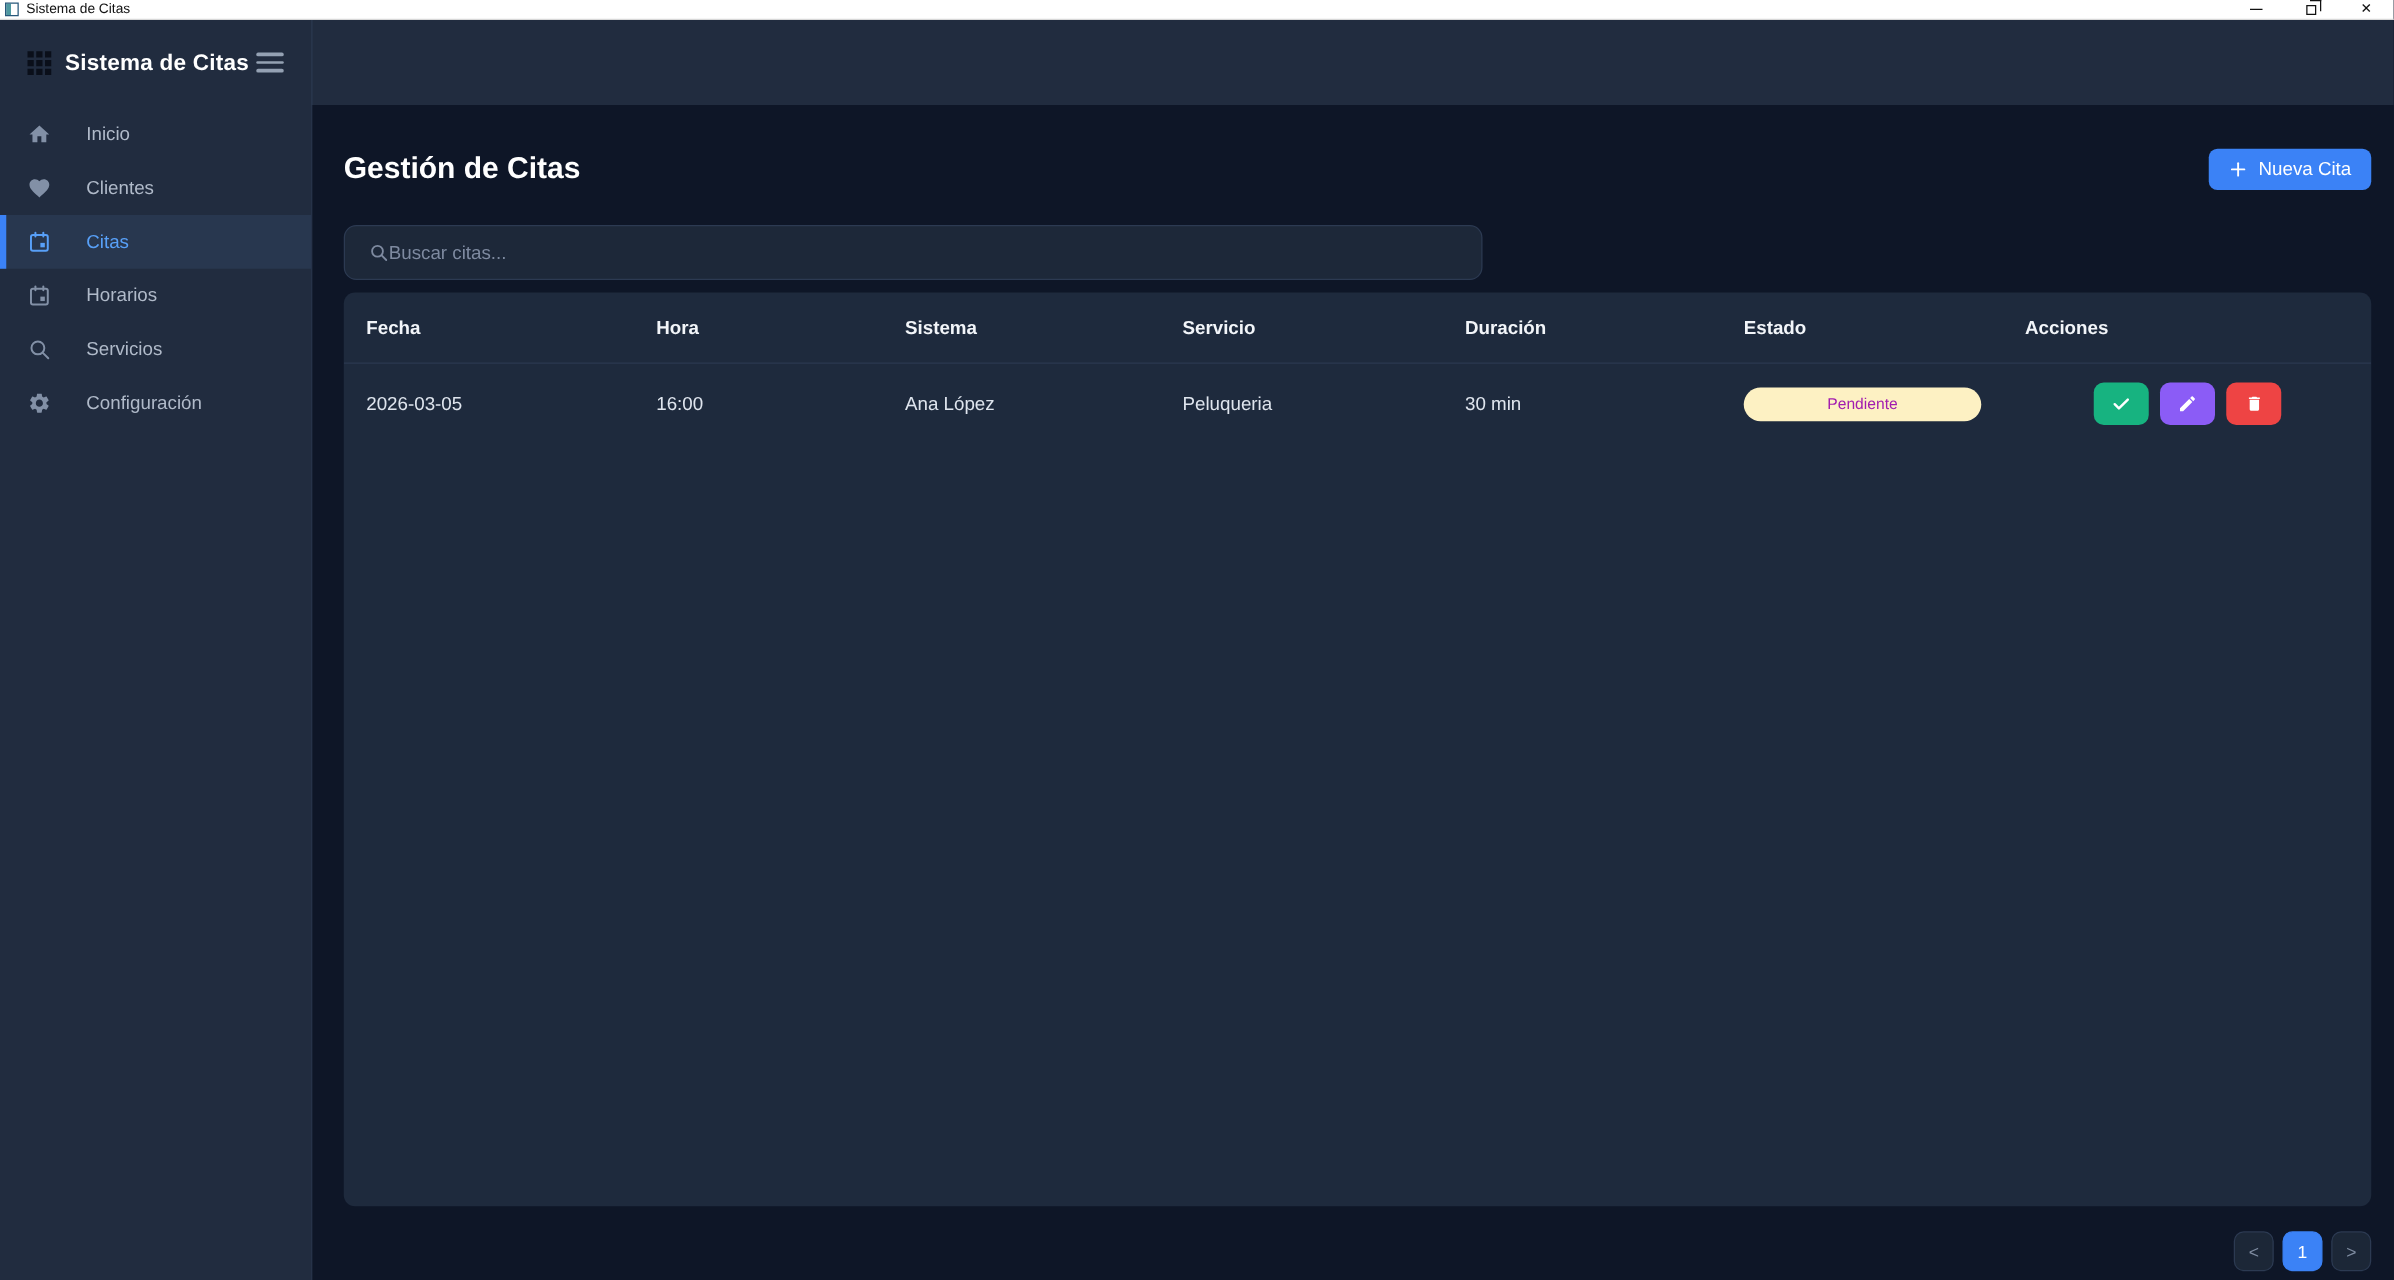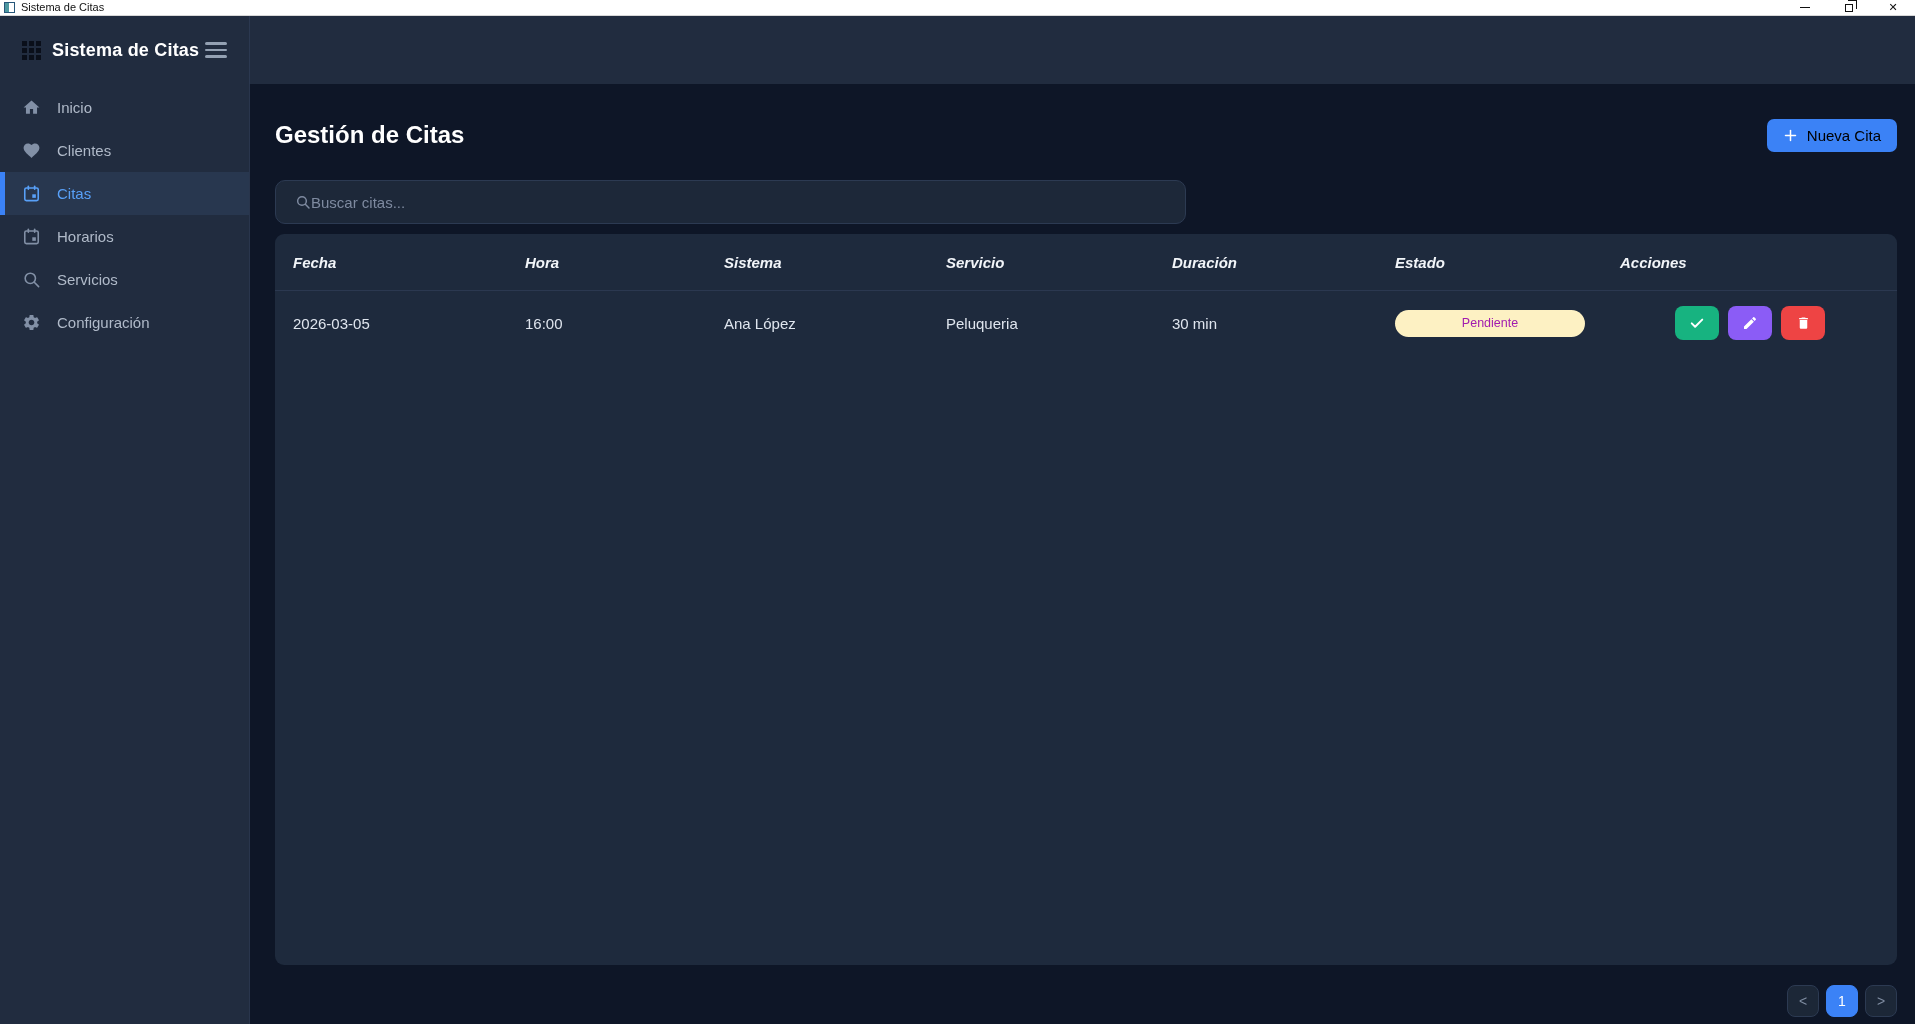--- a/index.html
+++ b/index.html
@@ -32,42 +32,42 @@
   .user-block { text-align:right; line-height:1.25; cursor:default; }
   .user-name { font-size:14px; color:#e8edf4; }
   .user-role { font-size:12px; color:#8b98ab; }
   .avatar { width:38px; height:38px; border-radius:50%; background:#dceafb; color:#3b6ef0;
     font-size:16px; font-weight:bold; display:flex; align-items:center; justify-content:center;
     margin:0 29px 0 12px; cursor:pointer; }
 
   
   .bodywrap { display:flex; height:940px; }
   .sidebar { width:250px; background:#212c3f; border-right:1px solid #29354c; padding-top:2px; }
-  .nav-item { height:43px; display:flex; align-items:center; gap:16px; padding-left:17px;
+  .nav-item { height:43px; display:flex; align-items:center; gap:28px; padding-left:17px;
     border-left:5px solid transparent; font-size:15px; color:#b0bac9; cursor:pointer; }
   .nav-item svg { color:#8290a6; flex:0 0 auto; }
   .nav-item.active { background:#28374f; border-left-color:#3b82f6; color:#58a0f8; }
   .nav-item.active svg { color:#58a0f8; }
 
   .main { flex:1; background:#0e1627; padding:34px 18px 0 25px; }
 
   .main-top { display:flex; align-items:center; justify-content:space-between; height:34px; }
   .page-title { font-size:24px; font-weight:bold; color:#ffffff; }
   .btn-new { height:33px; padding:0 16px; background:#3b82f6; border:none; border-radius:7px;
-    color:#000000; font-size:15px; font-family:inherit; display:flex; align-items:center; gap:9px; cursor:pointer; }
+    color:#ffffff; font-size:15px; font-family:inherit; display:flex; align-items:center; gap:9px; cursor:pointer; }
 
   .search-wrap { margin-top:28px; width:911px; height:44px; background:#1d2839; border:1px solid #2c3a52;
     border-radius:10px; display:flex; align-items:center; padding-left:19px; }
   .search-wrap input { flex:1; background:transparent; border:none; outline:none; color:#cbd5e1;
     font-size:15px; font-family:inherit; height:100%; }
   .search-wrap input::placeholder { color:#7e8aa0; }
 
   .panel { margin-top:10px; width:1622px; height:731px; background:#1e2a3d; border-radius:9px; overflow:hidden; }
   .tgrid { display:grid; grid-template-columns:232px 199px 222px 226px 223px 225px 1fr; align-items:center; }
-  .thead { height:57px; border-bottom:1px solid #2b3850;font-style:italic; }
+  .thead { height:57px; border-bottom:1px solid #2b3850; }
   .th { padding-left:18px; font-size:15px; font-weight:bold; color:#f2f5f9; }
   .trow { height:64px; }
   .td { padding-left:18px; font-size:15px; color:#dfe5ee; }
 
   .badge { display:inline-block; width:190px; height:27px; line-height:27px; text-align:center;
     background:#fdf1c3; color:#a21caf; border-radius:14px; font-size:12.5px; }
 
   .actions { display:flex; gap:9px; margin-left:55px; }
   .abtn { width:44px; height:34px; border-radius:8px; border:none; display:flex; align-items:center;
     justify-content:center; cursor:pointer; }

